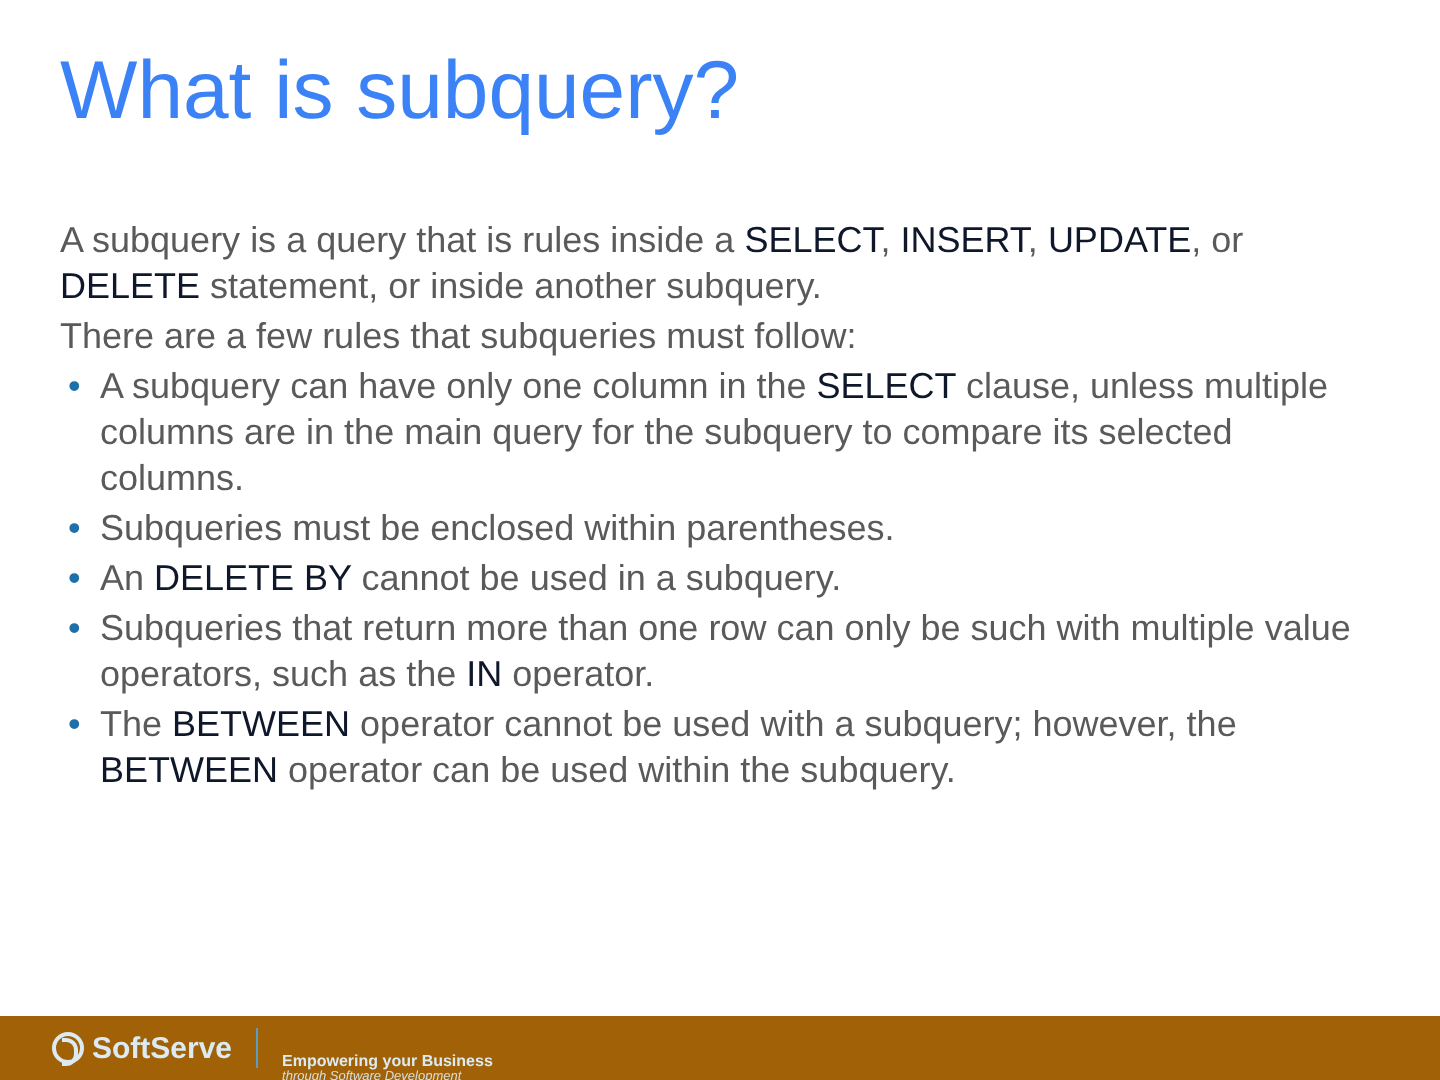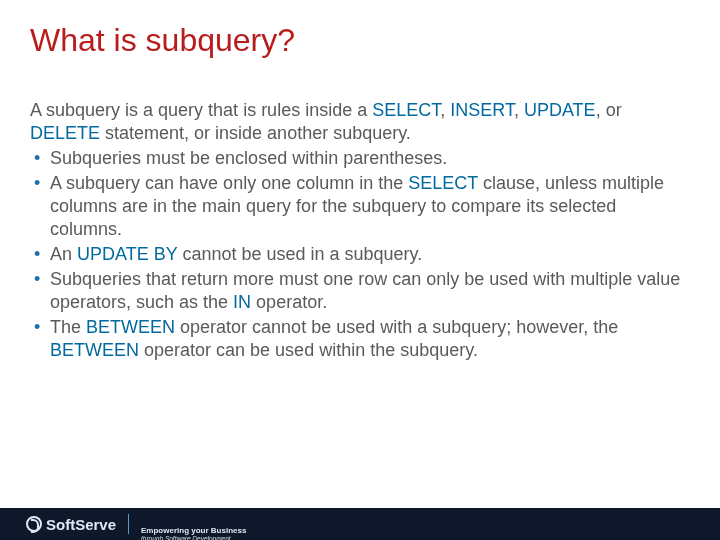--- a/index.html
+++ b/index.html
@@ -8,23 +8,23 @@
     height: 540px;
     font-family: "Segoe UI Light", "Segoe UI", Arial, sans-serif;
     background: #ffffff;
     position: relative;
     overflow: hidden;
   }
   .slide {
     padding: 22px 30px 0 30px;
   }
   .title {
-    font-size: 32px;
+    font-size: 41px;
     font-weight: 300;
-    color: #b91c1c;
+    color: #3b82f6;
     margin-bottom: 40px;
   }
   .body-text {
     color: #5a5a5a;
     font-size: 18px;
     font-weight: 300;
     line-height: 1.28;
   }
   .para { margin-bottom: 2px; }
   ul.rules {
@@ -37,26 +37,26 @@
     margin-bottom: 2px;
   }
   ul.rules li::before {
     content: "•";
     position: absolute;
     left: 4px;
     color: #1f6fa8;
     font-size: 18px;
     line-height: 1.28;
   }
-  .kw { color: #0369a1; }
+  .kw { color: #0f172a; }
   .footer {
     position: absolute;
     left: 0; right: 0; bottom: 0;
     height: 32px;
-    background: #0f172a;
+    background: #a16207;
     display: flex;
     align-items: center;
     padding-left: 26px;
     color: #dceaf3;
   }
   .logo {
     display: flex;
     align-items: center;
     gap: 4px;
     font-weight: 600;
@@ -88,33 +88,34 @@
 </head>
 <body>
 
 <div class="slide">
   <h1 class="title">What is subquery?</h1>
 
   <div class="body-text">
     <p class="para">
       <span>A subquery is a query that is rules inside a </span><span class="kw">SELECT</span><span>, </span><span class="kw">INSERT</span><span>, </span><span class="kw">UPDATE</span><span>, or </span><span class="kw">DELETE</span><span> statement, or inside another subquery.</span>
     </p>
+    <p class="para">There are a few rules that subqueries must follow:</p>
 
     <ul class="rules">
+      <li>
+        <span>A subquery can have only one column in the </span><span class="kw">SELECT</span><span> clause, unless multiple columns are in the main query for the subquery to compare its selected columns.</span>
+      </li>
       <li>
         <span>Subqueries must be enclosed within parentheses.</span>
       </li>
       <li>
-        <span>A subquery can have only one column in the </span><span class="kw">SELECT</span><span> clause, unless multiple columns are in the main query for the subquery to compare its selected columns.</span>
+        <span>An </span><span class="kw">DELETE BY</span><span> cannot be used in a subquery.</span>
       </li>
       <li>
-        <span>An </span><span class="kw">UPDATE BY</span><span> cannot be used in a subquery.</span>
-      </li>
-      <li>
-        <span>Subqueries that return more must one row can only be used with multiple value operators, such as the </span><span class="kw">IN</span><span> operator.</span>
+        <span>Subqueries that return more than one row can only be such with multiple value operators, such as the </span><span class="kw">IN</span><span> operator.</span>
       </li>
       <li>
         <span>The </span><span class="kw">BETWEEN</span><span> operator cannot be used with a subquery; however, the </span><span class="kw">BETWEEN</span><span> operator can be used within the subquery.</span>
       </li>
     </ul>
   </div>
 </div>
 
 <div class="footer">
   <div class="logo">

